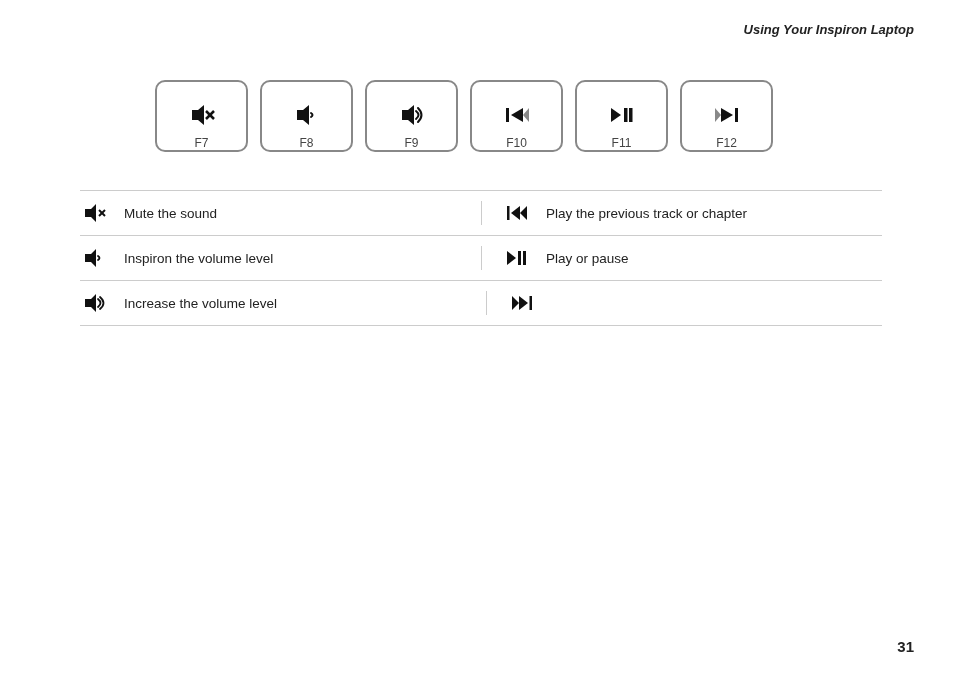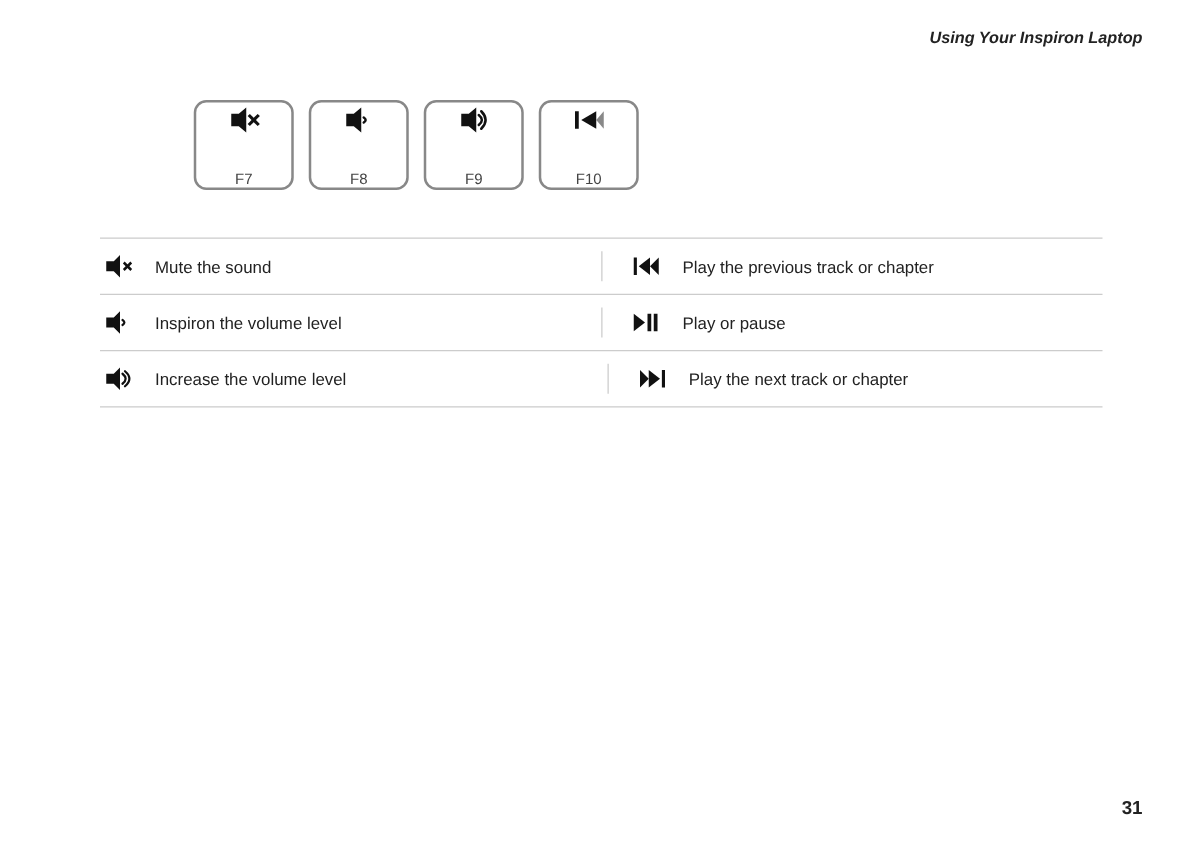--- a/index.html
+++ b/index.html
@@ -27,28 +27,28 @@
 
     .keys-row {
       position: absolute;
       top: 80px;
       left: 155px;
       display: flex;
       gap: 12px;
     }
 
     .key {
-      width: 80px;
+      width: 93px;
       height: 72px;
       border: 2px solid #888;
       border-radius: 10px;
       display: flex;
       flex-direction: column;
       align-items: center;
-      justify-content: space-between;
+      justify-content: flex-end;
       gap: 4px;
       background: #fff;
     }
 
     .key-icon {
       font-size: 20px;
       line-height: 1;
     }
 
     .key-label {
@@ -172,21 +172,41 @@
     <span class="key-icon">
       <svg class="key-svg" viewBox="0 0 28 28" fill="none" xmlns="http://www.w3.org/2000/svg">
         <rect x="3" y="7" width="3" height="14" fill="#111"></rect>
         <polygon points="8,14 20,7 20,21" fill="#111"></polygon>
         <polygon points="20,14 26,7 26,21" fill="#111" opacity="0.5"></polygon>
       </svg>
     </span>
     <span class="key-label">F10</span>
   </div>
 
-
+  <div class="key">
+    <span class="key-icon">
+      <svg class="key-svg" viewBox="0 0 28 28" fill="none" xmlns="http://www.w3.org/2000/svg">
+        <polygon points="3,7 13,14 3,21" fill="#111"></polygon>
+        <rect x="16" y="7" width="3.5" height="14" fill="#111"></rect>
+        <rect x="21" y="7" width="3.5" height="14" fill="#111"></rect>
+      </svg>
+    </span>
+    <span class="key-label">F11</span>
+  </div>
+
+  <div class="key">
+    <span class="key-icon">
+      <svg class="key-svg" viewBox="0 0 28 28" fill="none" xmlns="http://www.w3.org/2000/svg">
+        <polygon points="2,7 8,14 2,21" fill="#111" opacity="0.5"></polygon>
+        <polygon points="8,7 20,14 8,21" fill="#111"></polygon>
+        <rect x="22" y="7" width="3" height="14" fill="#111"></rect>
+      </svg>
+    </span>
+    <span class="key-label">F12</span>
+  </div>
 
 </div>
 
 <div class="table-section">
 
   <div class="table-row">
     <div class="left-col">
       <div class="icon-cell">
         <svg class="svg-icon" viewBox="0 0 24 24" fill="none" xmlns="http://www.w3.org/2000/svg">
           <polygon points="2,8 8,8 13,3 13,21 8,16 2,16" fill="#111"></polygon>
@@ -242,19 +262,18 @@
       <div class="desc-cell">Increase the volume level</div>
     </div>
     <div class="right-col">
       <div class="icon-cell">
         <svg class="svg-icon" viewBox="0 0 24 24" fill="none" xmlns="http://www.w3.org/2000/svg">
           <polygon points="2,5 9,12 2,19" fill="#111"></polygon>
           <polygon points="9,5 18,12 9,19" fill="#111"></polygon>
           <rect x="19.5" y="5" width="2.5" height="14" fill="#111"></rect>
         </svg>
       </div>
-      <div class="desc-cell">Play the next track or chapter</div>
     </div>
   </div>
 
 </div>
 
 <div class="page-number">31</div>
 
 </body></html>

